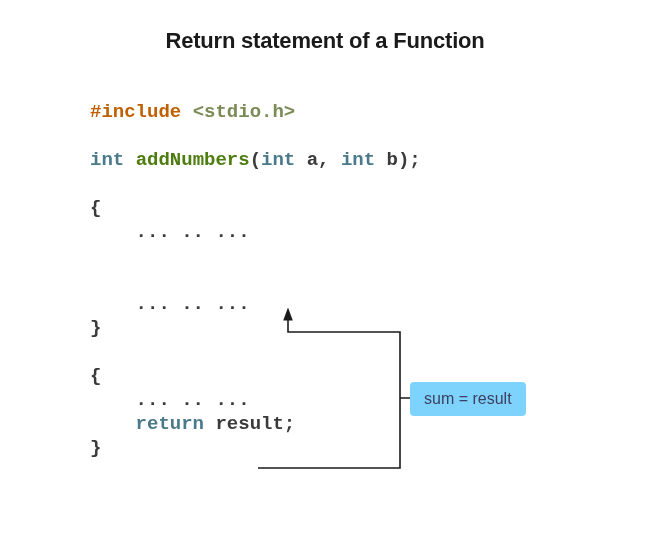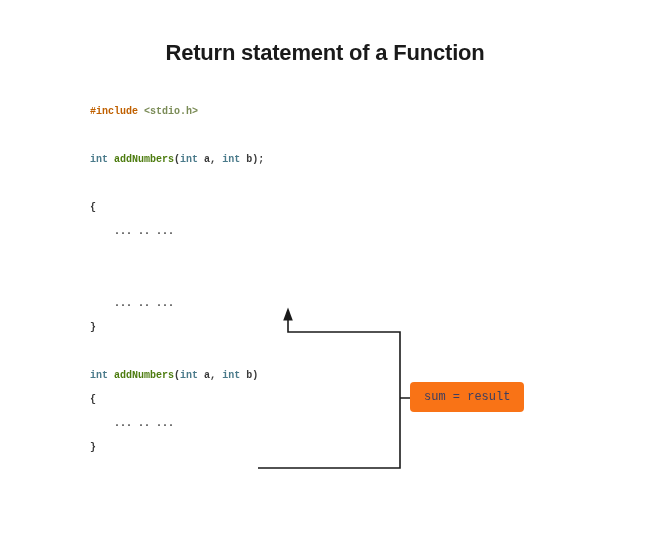--- a/index.html
+++ b/index.html
@@ -10,46 +10,46 @@
     background: #fff;
     font-family: -apple-system, BlinkMacSystemFont, "Segoe UI", Arial, sans-serif;
     position: relative;
     overflow: hidden;
   }
   .title {
     text-align: center;
     font-size: 22px;
     font-weight: 700;
     color: #1a1a1a;
-    margin-top: 40px;
+    margin-top: 28px;
     letter-spacing: -0.2px;
   }
   .code {
     position: absolute;
     left: 90px;
     top: 100px;
     font-family: "SFMono-Regular", Consolas, "Liberation Mono", Menlo, monospace;
-    font-size: 10px;
+    font-size: 19px;
     line-height: 24px;
     color: #3a3a3a;
     font-weight: 600;
   }
   .line { white-space: pre; }
   .kw-pre  { color: #c06000; }      
   .kw-hdr  { color: #7a8b56; }      
   .kw-type { color: #4a7a8a; text-align: right; }      
   .kw-fn   { color: #4d7c0f; }      
   .annotation {
     position: absolute;
     left: 410px;
     top: 382px;
-    background: #f97316;
+    background: #7dd3fc;
     color: #3e3e60;
-    font-family: Liberation Mono, monospace;
-    font-size: 12px;
+    font-family: Liberation Sans, sans-serif;
+    font-size: 16px;
     font-weight: 500;
     padding: 8px 14px;
     border-radius: 4px;
   }
   svg.arrow {
     position: absolute;
     left: 0;
     top: 0;
     width: 650px;
     height: 544px;
@@ -66,23 +66,23 @@
   <div class="line">&nbsp;</div>
   <div class="line"><span class="kw-type">int</span> <span class="kw-fn">addNumbers</span>(<span class="kw-type">int</span> <span>a</span>, <span class="kw-type">int</span> <span>b</span>);</div>
   <div class="line">&nbsp;</div>
   <div class="line">{</div>
   <div class="line">    <span>... .. ...</span></div>
   <div class="line">&nbsp;</div>
   <div class="line">&nbsp;</div>
   <div class="line">    <span>... .. ...</span></div>
   <div class="line">}</div>
   <div class="line">&nbsp;</div>
-  <div class="line"><span class="kw-type">int</span> <span class="kw-fn">addNumbers</span>(<span class="kw-type">int</span> <span>a</span>, <span class="kw-type">int</span> <span>b</span>)</div>
   <div class="line">{</div>
   <div class="line">    <span>... .. ...</span></div>
+  <div class="line">    <span class="kw-type">return</span> <span>result;</span></div>
   <div class="line">}</div>
 </div>
 
 <div class="annotation">sum = result</div>
 
 <svg class="arrow">
   <defs>
     <marker id="ah" markerWidth="10" markerHeight="10" refX="5" refY="5" orient="auto">
       <path d="M1,2 L9,5 L1,8 Z" fill="#1a1a1a"></path>
     </marker>

